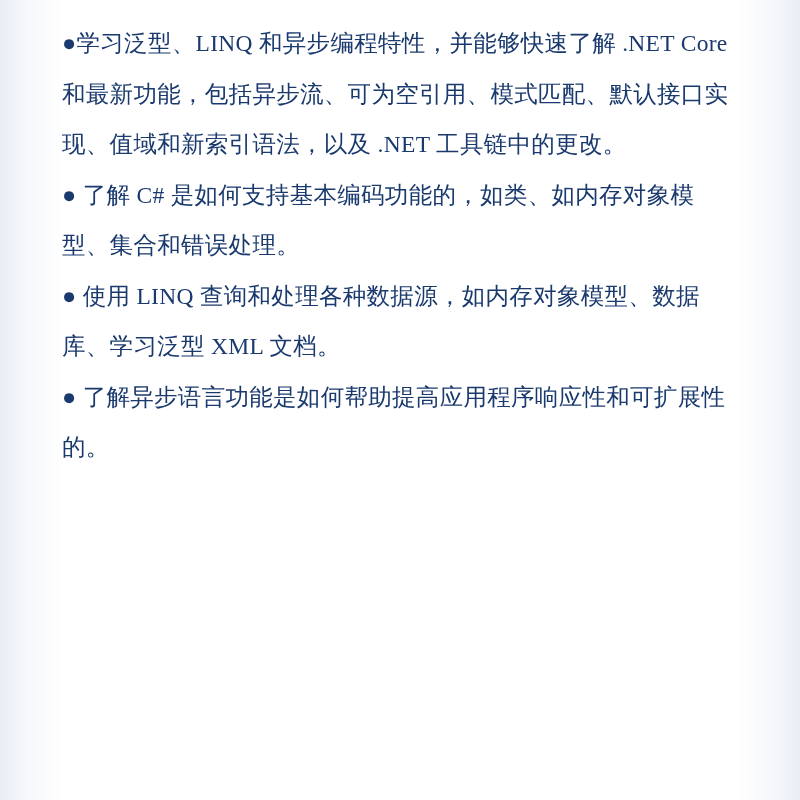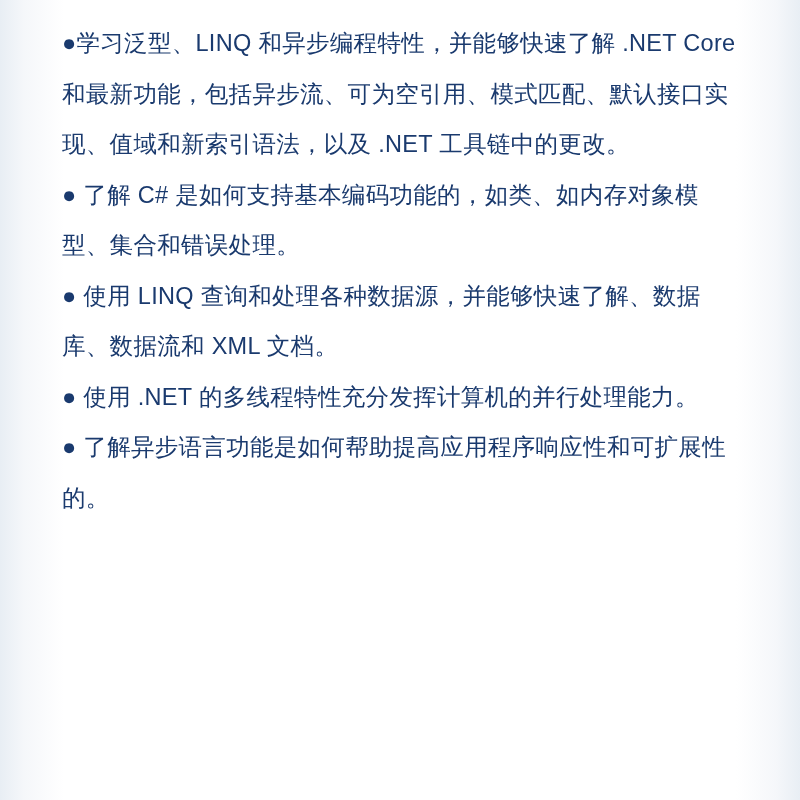--- a/index.html
+++ b/index.html
@@ -1,18 +1,19 @@
 <!DOCTYPE html>
 <html><head>
   <meta charset="utf-8">
   <style>
     * {
       margin: 0;
       padding: 0;
       box-sizing: border-box;
+      font-family: Liberation Serif, serif;
     }
     body {
       width: 800px;
       height: 800px;
       background: linear-gradient(to right, #e8eef4 0%, #f5f7fa 3%, #ffffff 8%, #ffffff 92%, #f5f7fa 97%, #e8eef4 100%);
       font-family: "Microsoft YaHei", "PingFang SC", "Hiragino Sans GB", sans-serif;
       padding: 18px 62px 18px 62px;
       color: #1a3a6e;
     }
     .content {
@@ -34,21 +35,18 @@
 <body>
 
 <div class="content">
   <div class="bullet-item">
     <span class="bullet">●</span><span class="text">学习泛型、LINQ 和异步编程特性，并能够快速了解 .NET Core 和最新功能，包括异步流、可为空引用、模式匹配、默认接口实现、值域和新索引语法，以及 .NET 工具链中的更改。</span>
   </div>
   <div class="bullet-item">
     <span class="bullet">●</span><span class="text"> 了解 C# 是如何支持基本编码功能的，如类、如内存对象模型、集合和错误处理。</span>
   </div>
   <div class="bullet-item">
-    <span class="bullet">●</span><span class="text"> 使用 LINQ 查询和处理各种数据源，并能够快速了解、数据库、数据流和 XML 文档。</span>
-  </div>
-  <div class="bullet-item">
-    <span class="bullet">●</span><span class="text"> 使用 .NET 的多线程特性充分发挥计算机的并行处理能力。</span>
+    <span class="bullet">●</span><span class="text"> 使用 LINQ 查询和处理各种数据源，如内存对象模型、数据库、学习泛型 XML 文档。</span>
   </div>
   <div class="bullet-item">
     <span class="bullet">●</span><span class="text"> 了解异步语言功能是如何帮助提高应用程序响应性和可扩展性的。</span>
   </div>
 </div>
 
 </body></html>

